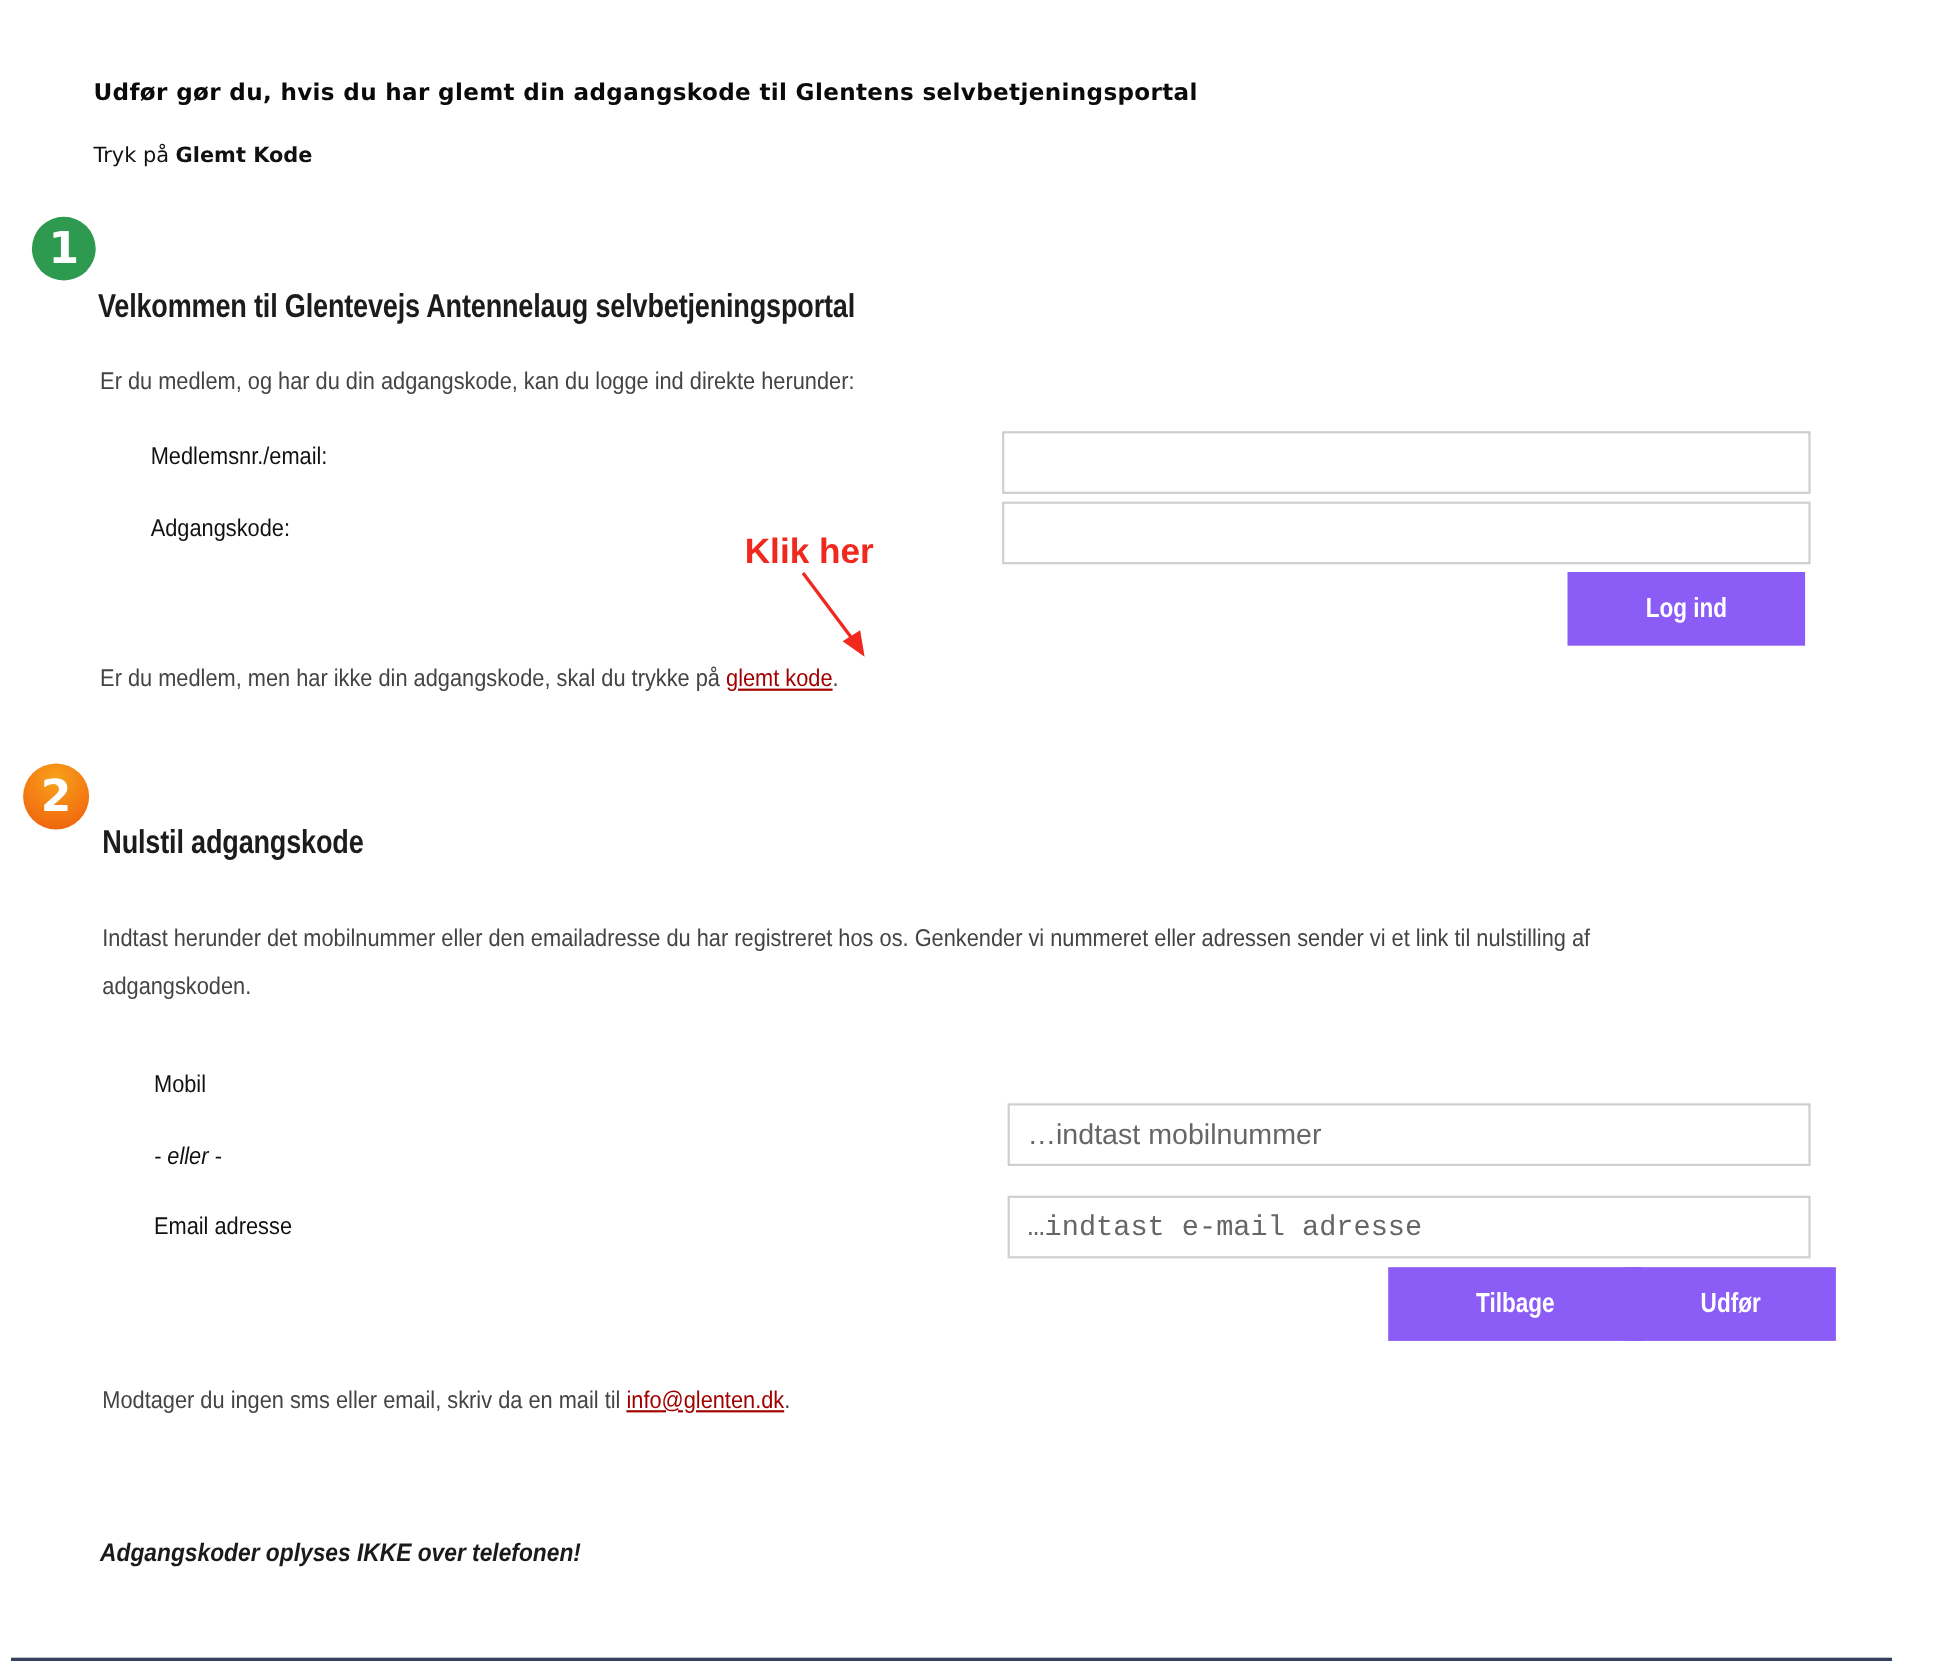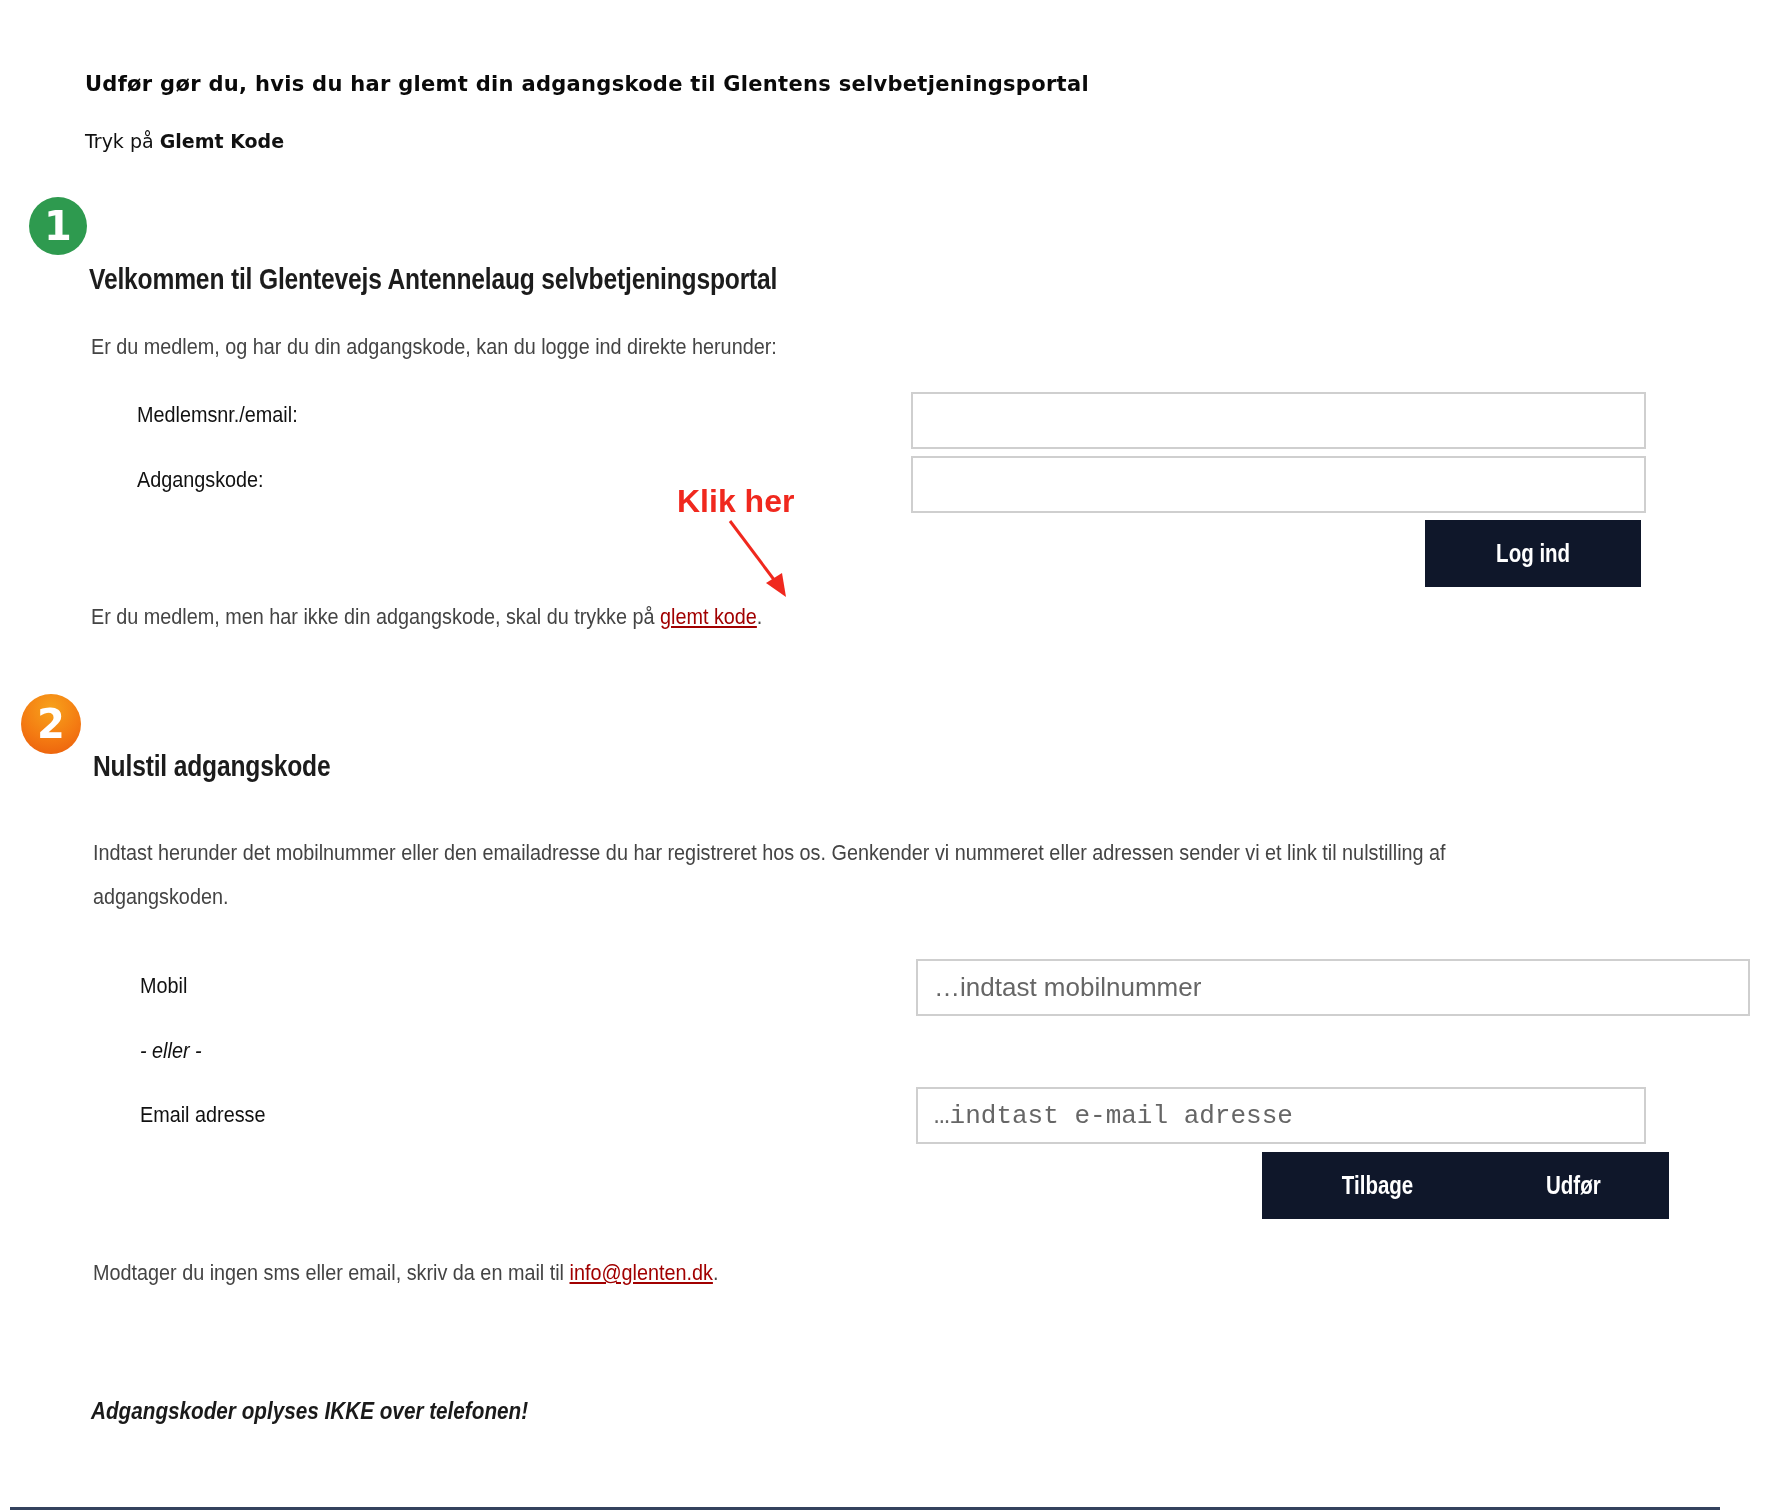--- a/index.html
+++ b/index.html
@@ -93,21 +93,21 @@
     font-size: 26px;
     color: #333;
     padding: 0 16px;
   }
   .field::placeholder { color: #666; }
 
   
   .btn {
     position: absolute;
     box-sizing: border-box;
-    background: #0f172a;
+    background: #8b5cf6;
     border: none;
     color: #fff;
     font-family: "Liberation Sans", sans-serif;
     font-weight: bold;
     font-size: 25px;
     cursor: pointer;
     padding: 0;
   }
   .btn span {
     display: inline-block;
@@ -169,21 +169,21 @@
 
 <div class="abs body-text" style="left:91px; top:604px;"><span>Er du medlem, men har ikke din adgangskode, skal du trykke på </span><span class="link">glemt kode</span><span>.</span></div>
 
 <div class="abs badge badge-2">2</div>
 
 <div class="abs portal-heading heading-2">Nulstil adgangskode</div>
 <div class="abs body-text" style="left:93px; top:840px;">Indtast herunder det mobilnummer eller den emailadresse du har registreret hos os. Genkender vi nummeret eller adressen sender vi et link til nulstilling af</div>
 <div class="abs body-text" style="left:93px; top:884px;">adgangskoden.</div>
 
 <div class="abs label-text" style="left:140px; top:973px;">Mobil</div>
-<input class="field" style="left: 916px; top: 959px; width: 834px; height: 57px;" type="text" placeholder="…indtast mobilnummer">
+<input class="field" style="left: 916px; top: 1003px; width: 730px; height: 57px;" type="text" placeholder="…indtast mobilnummer">
 
 <div class="abs label-text" style="left:140px; top:1038px; font-style:italic;">- eller -</div>
 
 <div class="abs label-text" style="left:140px; top:1102px;">Email adresse</div>
 <input class="field" style="left: 916px; top: 1087px; width: 730px; height: 57px; font-family: Liberation Mono, monospace;" type="text" placeholder="…indtast e-mail adresse">
 
 <button class="btn" style="left:1262px; top:1152px; width:231px; height:67px;"><span>Tilbage</span></button>
 <button class="btn" style="left:1477px; top:1152px; width:192px; height:67px;"><span>Udfør</span></button>
 
 <div class="abs body-text" style="left:93px; top:1260px;"><span>Modtager du ingen sms eller email, skriv da en mail til </span><span class="link">info@glenten.dk</span><span>.</span></div>

